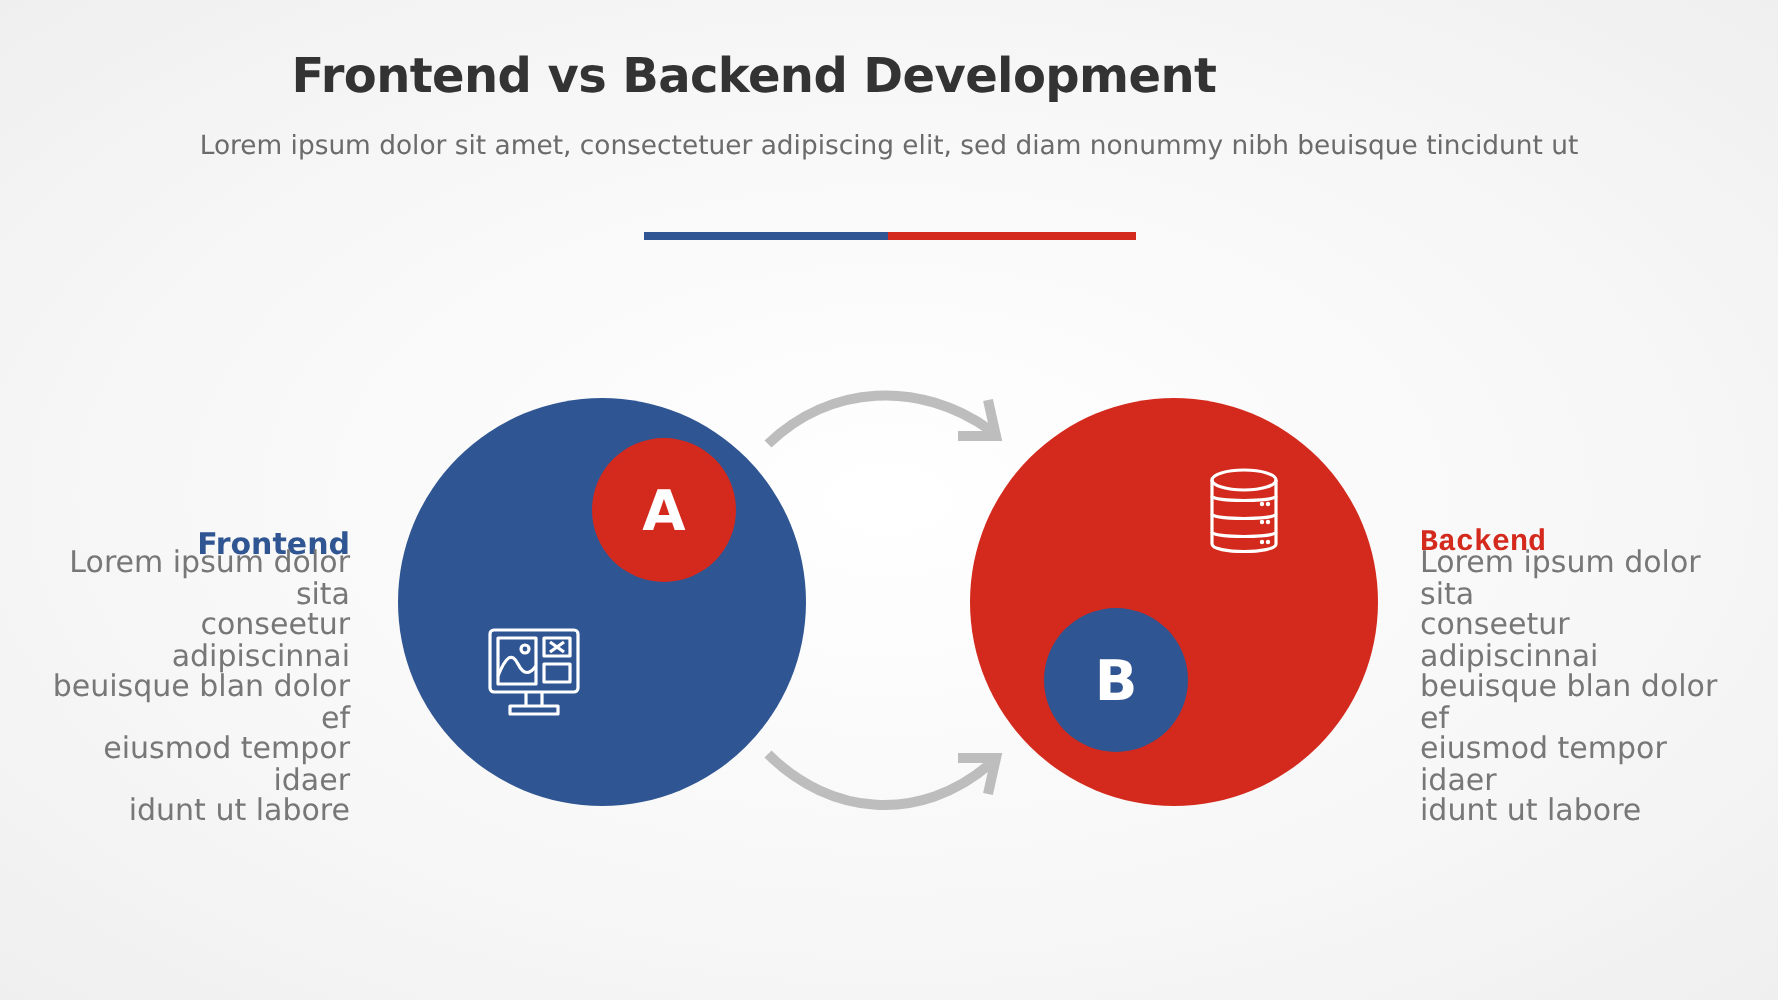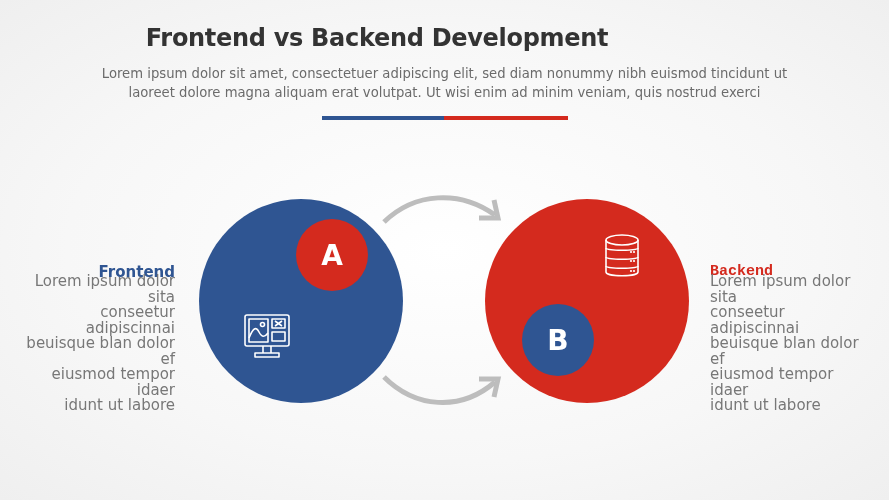--- a/index.html
+++ b/index.html
@@ -19,22 +19,21 @@
   .circle{position:absolute;border-radius:50%;}
   .badge{position:absolute;border-radius:50%;color:#fff;font-family:"DejaVu Sans",sans-serif;font-weight:bold;
     font-size:28px;display:flex;align-items:center;justify-content:center;}
   svg{position:absolute;overflow:visible;}
 </style>
 </head>
 <body>
 
 <div class="title">Frontend vs Backend Development</div>
 <div class="subtitle">
-  <div>Lorem ipsum dolor sit amet, consectetuer adipiscing elit, sed diam nonummy nibh euismod tincidunt ut</div>
-  <div>laoreet dolore magna aliquam erat volutpat. Ut wisi enim ad minim veniam, quis nostrud exerci</div>
+  <div>Lorem ipsum dolor sit amet, consectetuer adipiscing elit, sed diam nonummy nibh beuisque tincidunt ut</div>
 </div>
 <div class="divider blue" style="background:#2f5592"></div>
 <div class="divider red" style="background:#d42a1e"></div>
 
 <div class="side-title left" style="left:25px;width:150px;color:#2f5592;">Frontend</div>
 <div class="side-text left" style="left:25px;">
   <div>Lorem ipsum dolor sita</div>
   <div>conseetur adipiscinnai</div>
   <div>beuisque blan dolor ef</div>
   <div>eiusmod tempor idaer</div>

